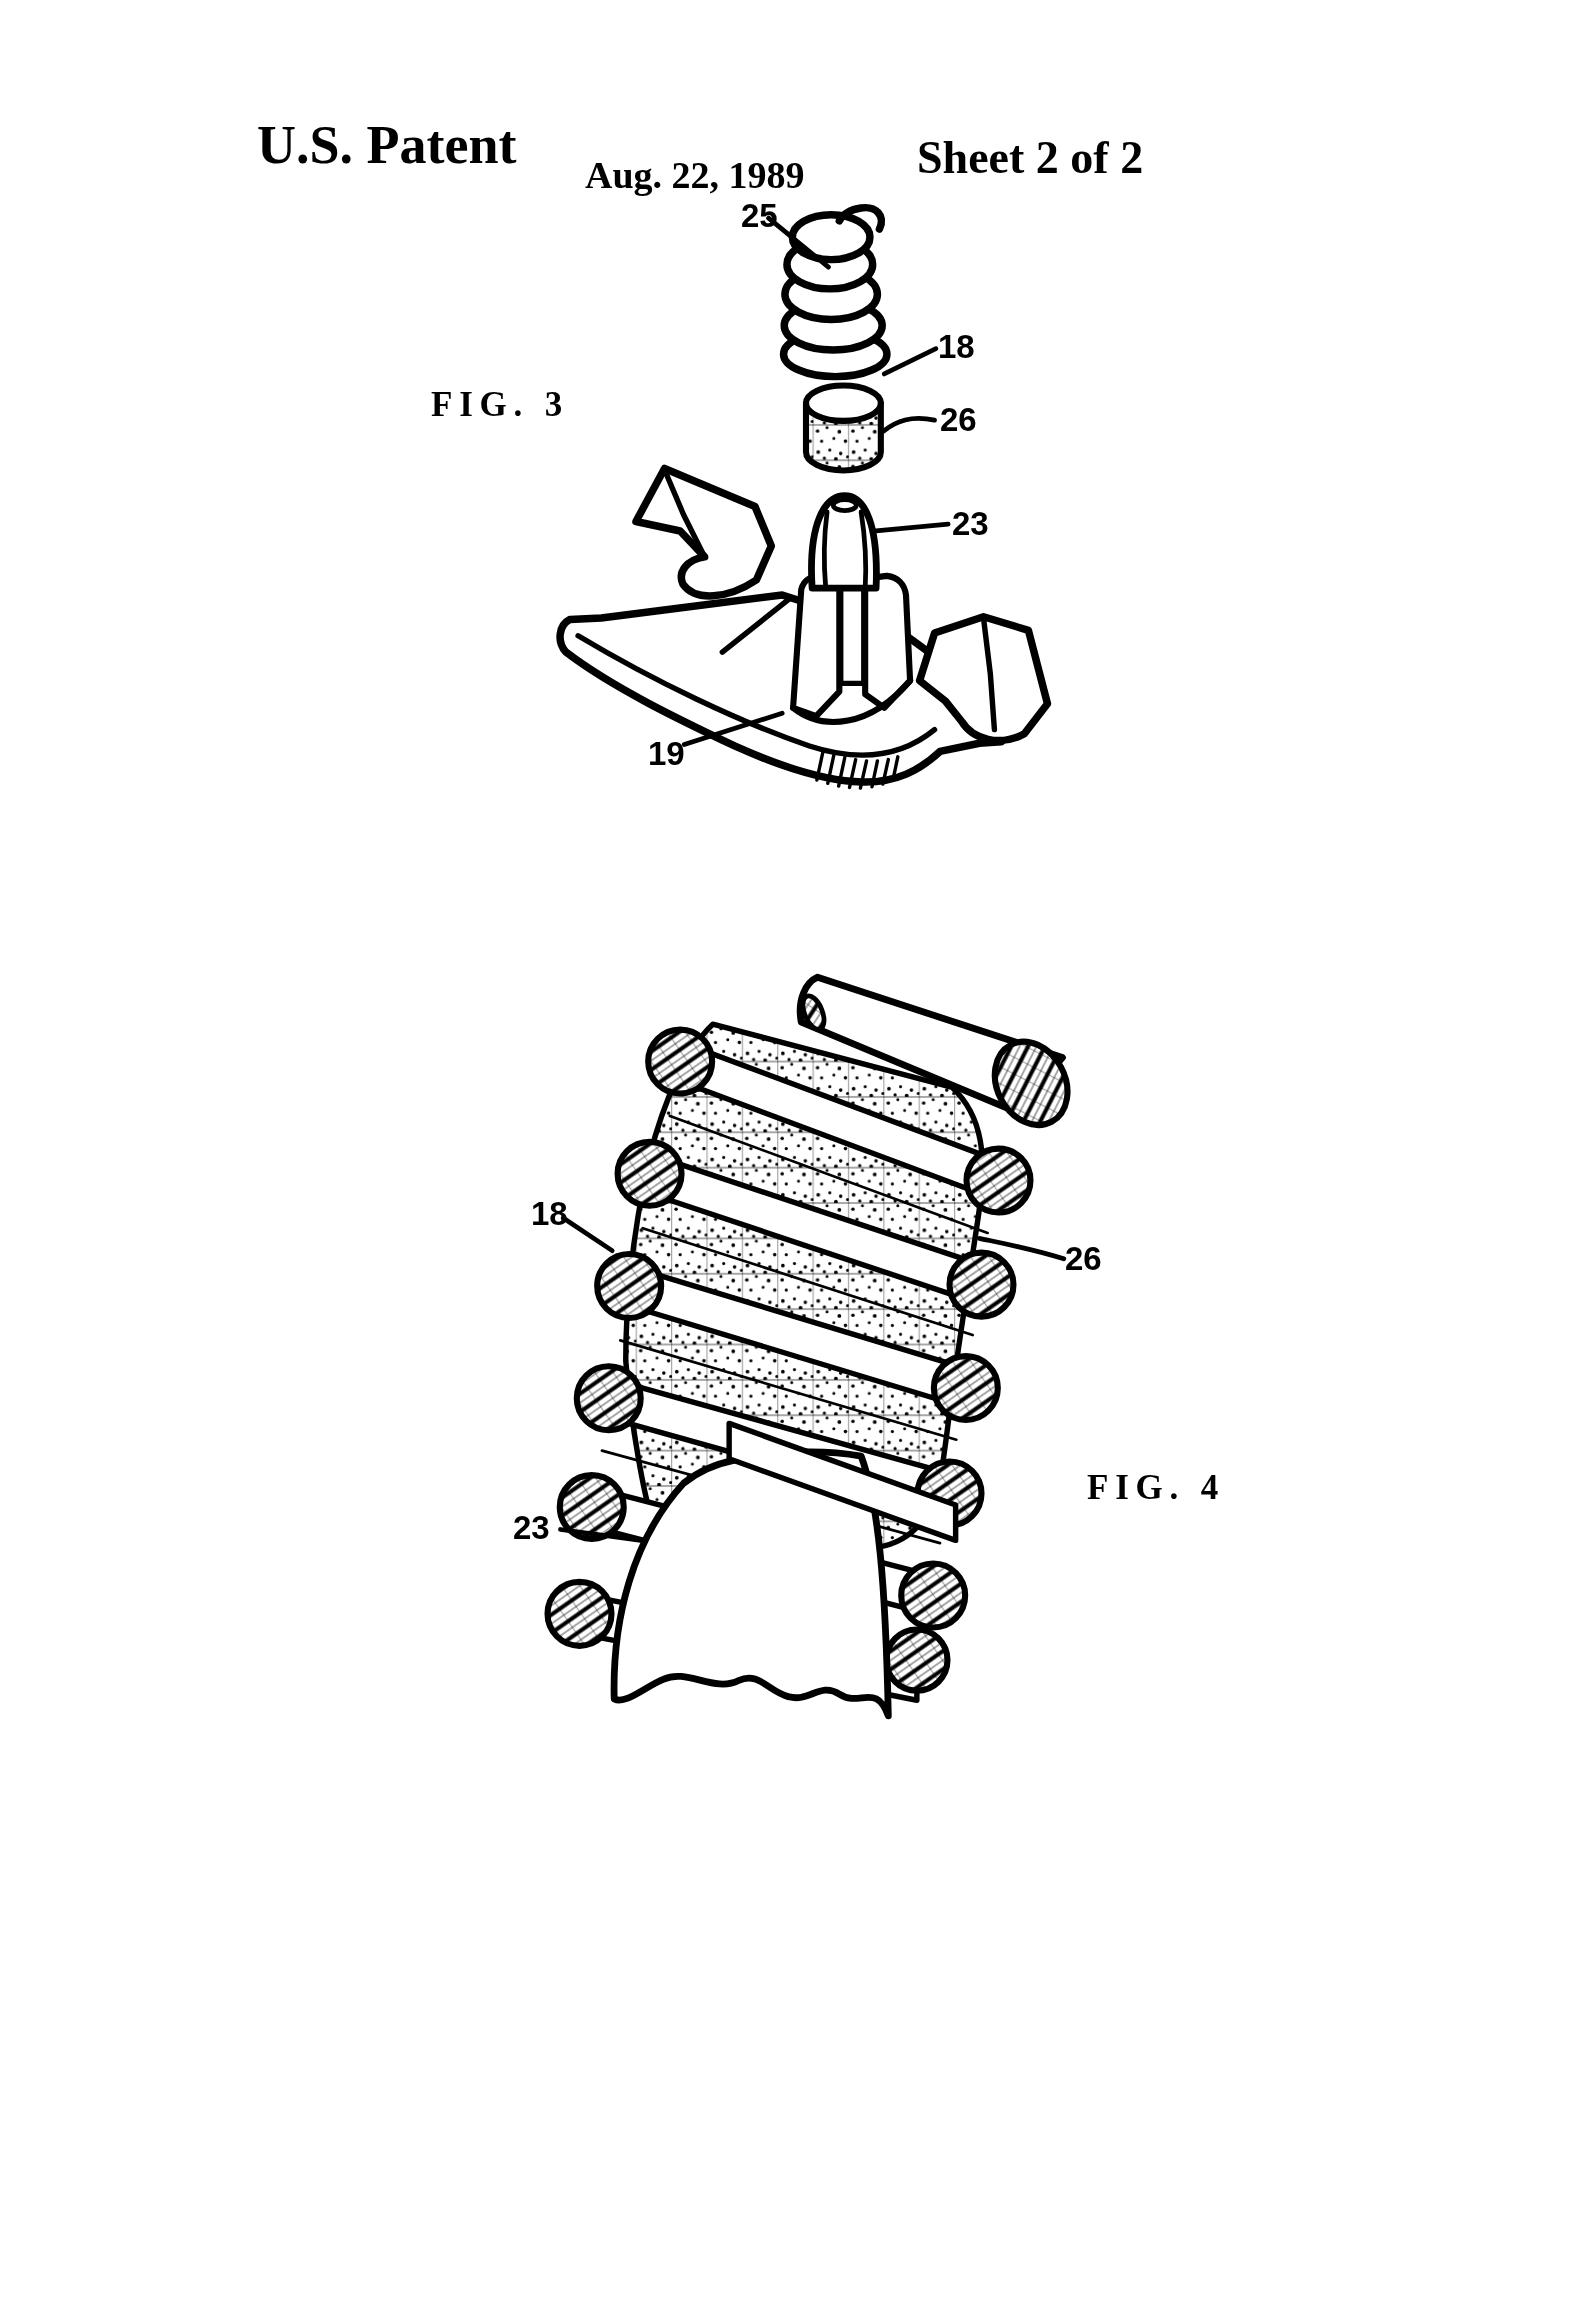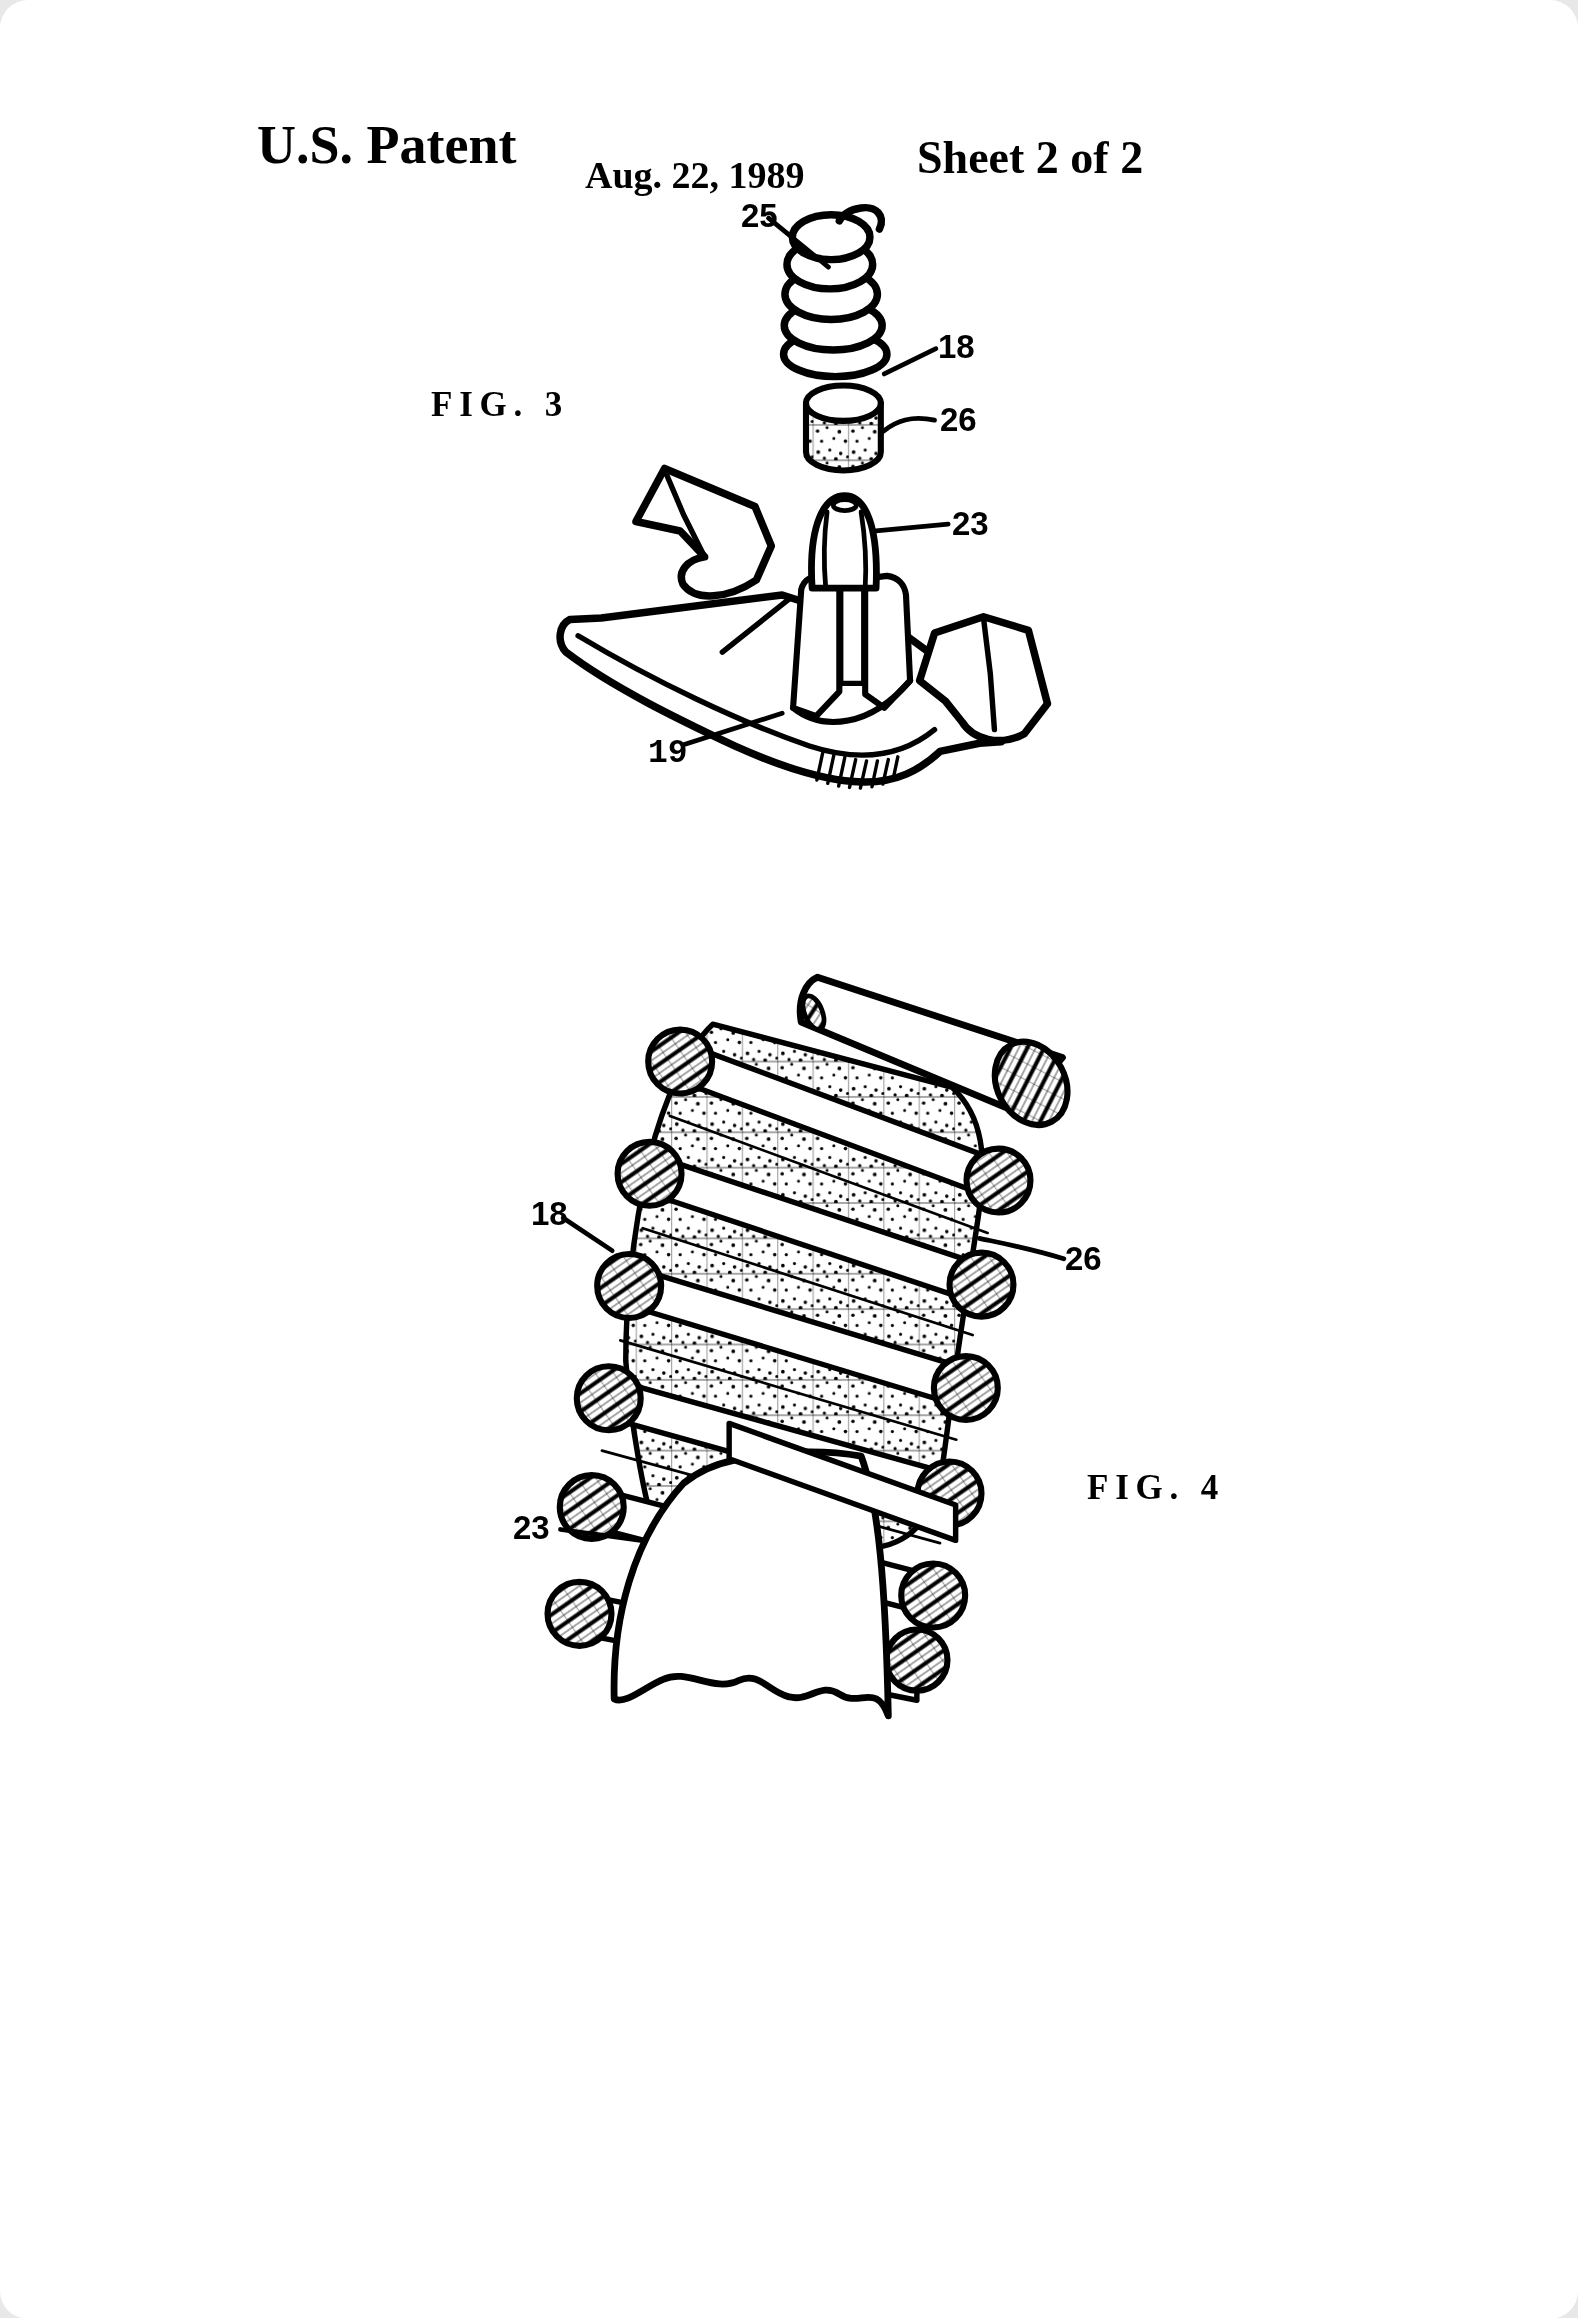--- a/index.html
+++ b/index.html
@@ -3,21 +3,20 @@
 <meta charset="utf-8">
 <style>
   html,body{margin:0;padding:0;background:#e8e8e8;}
   .page{
     position:relative;
     width:1578px;height:2319px;
     background:#ffffff;
     overflow:hidden;
     font-family:"Liberation Sans", sans-serif;
     color:#000;
-    border-radius:28px;
   }
   .abs{position:absolute;white-space:nowrap;}
   .serif{font-family:"Liberation Serif", serif;font-weight:bold;}
   .patent-title{left:257px;top:114px;font-size:54px;letter-spacing:0px;}
   .patent-date{left:585px;top:131px;font-size:38px;margin-top:22px;}
   .sheet-label{left:917px;top:131px;font-size:46px;}
   .patent-number{left:1229px;top:107px;font-size:57px;}
   .fig-caption{
     font-size:35px;font-weight:bold;letter-spacing:6.8px;
     font-family:Liberation Serif, serif;
@@ -25,21 +24,21 @@
   .fig3-caption{left:431px;top:385px;}
   .fig4-caption{left:1087px;top:1468px;}
   .refnum{
     font-size:33px;font-weight:bold;
     font-family:"Liberation Sans", sans-serif;
   }
   .n25 {left:729px;top:197px;margin-left:12px;}
   .n18a{left:938px;top:328px;}
   .n26a{left:940px;top:401px;}
   .n23a{left:952px;top:505px;}
-  .n19 {left:648px; top:735px;font-family:Liberation Mono, monospace;}
+  .n19 {left:648px; top:735px;}
   .n18b{left:531px; top:1195px;}
   .n26b{left:1065px;top:1240px;}
   .n23b{left:513px; top:1509px;}
   svg.drawing{position:absolute;left:0;top:0;}
 </style>
 </head>
 <body>
 
 <div class="page">
 

